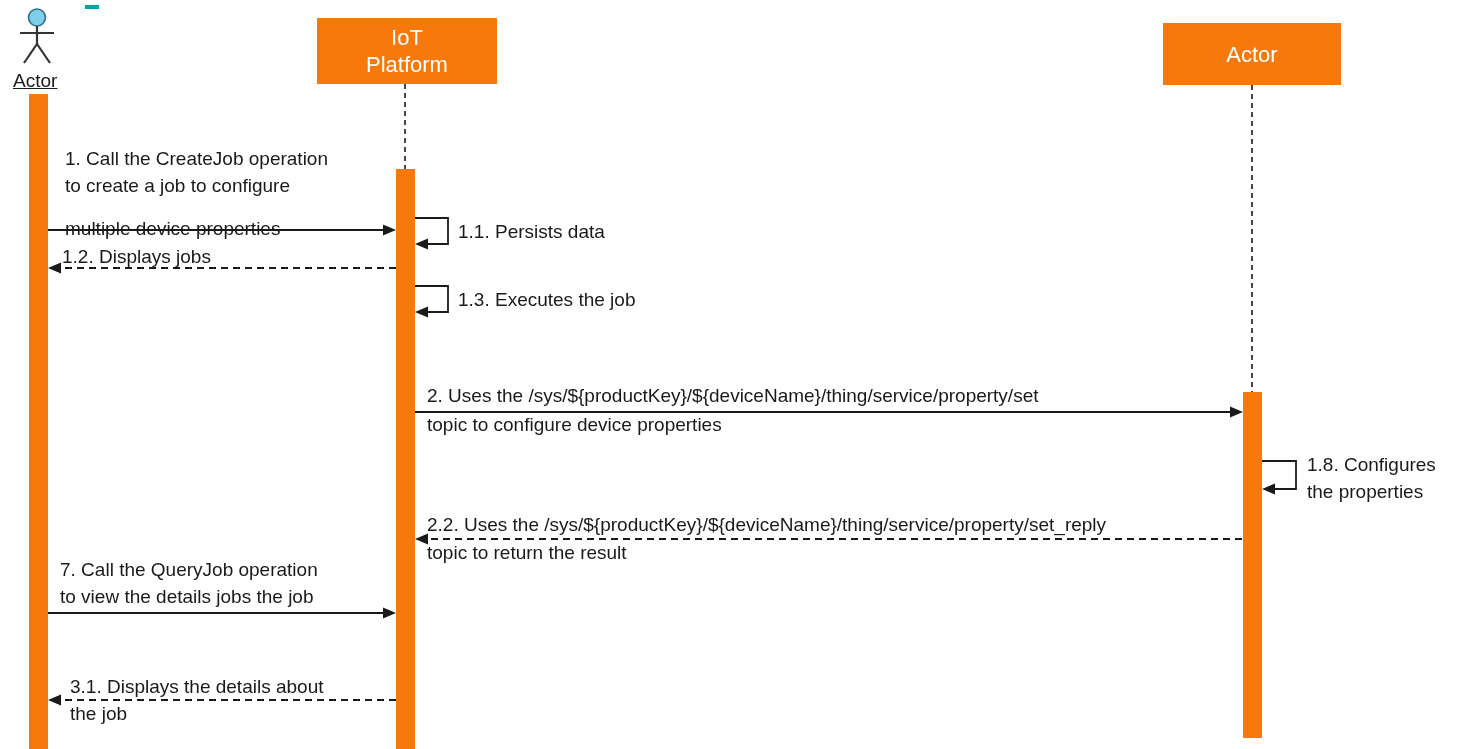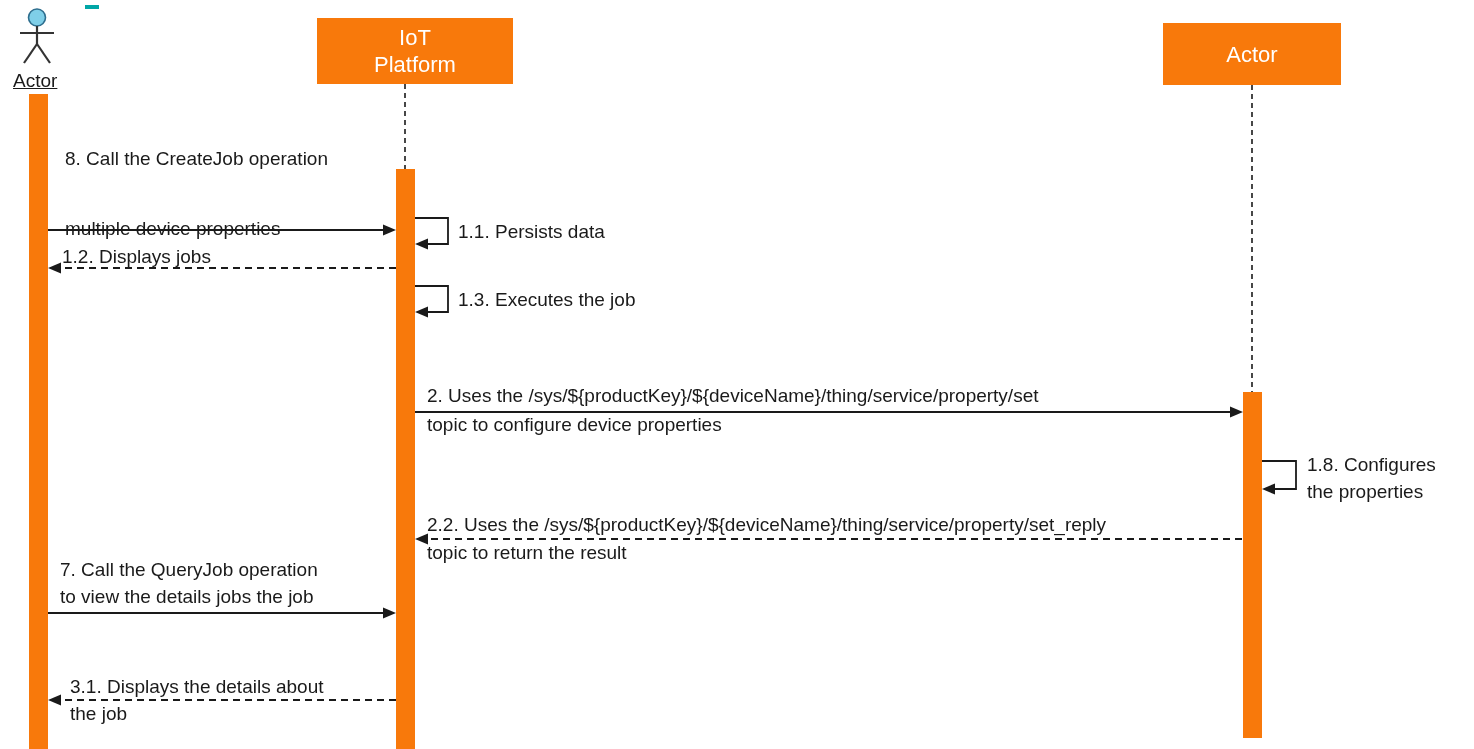--- a/index.html
+++ b/index.html
@@ -27,21 +27,21 @@
   .head{fill:var(--text);stroke:none;}
   .bar{
     position:absolute;width:19px;background:var(--accent);z-index:1;
   }
   .head-box{
     position:absolute;background:var(--accent);color:#fff;
     display:flex;align-items:center;justify-content:center;
     font-size:22px;line-height:27px;text-align:center;
     white-space:pre-line;z-index:3;
   }
-  .head-box.platform{left:317px;top:18px;width:196px;height:66px;}
+  .head-box.platform{left:317px;top:18px;width:180px;height:66px;}
   .head-box.device{left:1163px;top:23px;width:178px;height:62px;}
   .actor-figure{position:absolute;left:14px;top:6px;z-index:3;}
   .actor-label{
     position:absolute;left:13px;top:70px;font-size:19px;color:var(--text);z-index:3;
     white-space:nowrap;
     text-decoration:underline;
   }
   .m{
     position:absolute;font-size:19px;line-height:21px;color:var(--text);
     white-space:nowrap;z-index:4;
@@ -121,21 +121,22 @@
   <div class="actor-label">Actor</div>
 
   <div class="head-box platform">IoT
 Platform</div>
   <div class="head-box device">Actor</div>
 
   <div class="bar" style="left:29px;top:94px;height:655px"></div>
   <div class="bar" style="left:396px;top:169px;height:580px"></div>
   <div class="bar" style="left:1243px;top:392px;height:346px"></div>
 
-  <div class="m" style="left:65px;top:148px">8. Call the CreateJob operation</div>
+  <div class="m" style="left:65px;top:148px">1. Call the CreateJob operation</div>
+  <div class="m" style="left:65px;top:175px">to create a job to configure</div>
   <div class="m" style="left:65px;top:218px">multiple device properties</div>
 
   <div class="m" style="left:458px;top:221px">1.1. Persists data</div>
 
   <div class="m" style="left:62px;top:246px">1.2. Displays jobs</div>
 
   <div class="m" style="left:458px;top:289px">1.3. Executes the job</div>
 
   <div class="m" style="left:427px;top:385px">2. Uses the /sys/${productKey}/${deviceName}/thing/service/property/set</div>
   <div class="m" style="left:427px;top:414px">topic to configure device properties</div>

